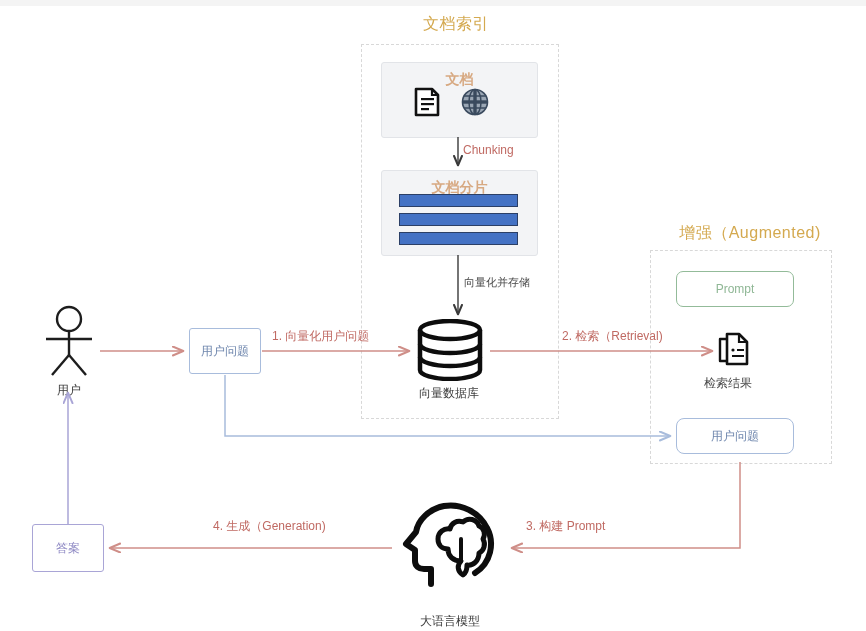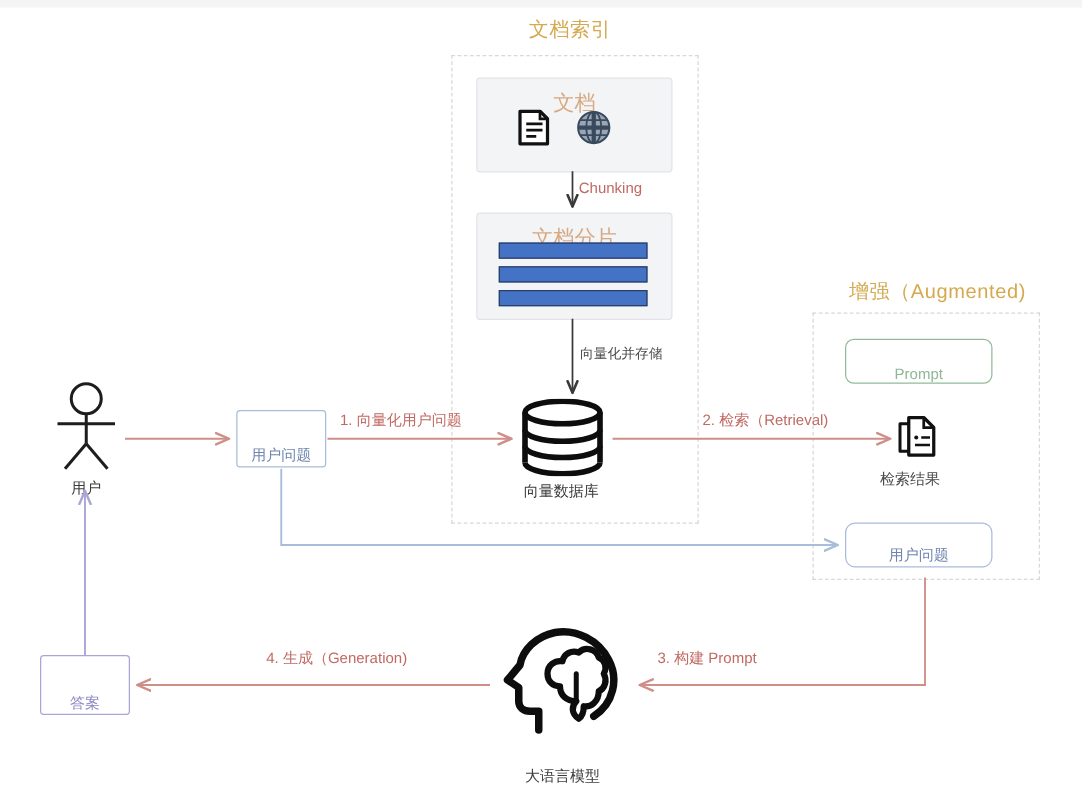--- a/index.html
+++ b/index.html
@@ -50,31 +50,32 @@
   .card {
     position: absolute;
     background: #f3f4f6;
     border: 1px solid #e2e4e8;
     border-radius: 3px;
   }
   .card-title {
     position: absolute;
     width: 100%;
     text-align: center;
-    font-size: 17px;
+    font-size: 14px;
     color: #d7a982;
     top: 8px;
     left: 0;
+    font-weight: bold;
   }
 
   
   .obox {
     position: absolute;
     display: flex;
-    align-items: flex-end;
+    align-items: center;
     justify-content: center;
     background: #ffffff;
     font-size: 12px;
     box-sizing: border-box;
   }
   .obox.blue   { border: 1.4px solid #a8bcdc; color: #6e86ad; border-radius: 3px; }
   .obox.blue-r { border: 1.6px solid #a8bcdc; color: #6e86ad; border-radius: 8px; }
   .obox.green  { border: 1.6px solid #93bb99; color: #8fb795; border-radius: 7px; }
   .obox.purple { border: 1.4px solid #a9a5d6; color: #8f8ac4; border-radius: 3px; }
 

